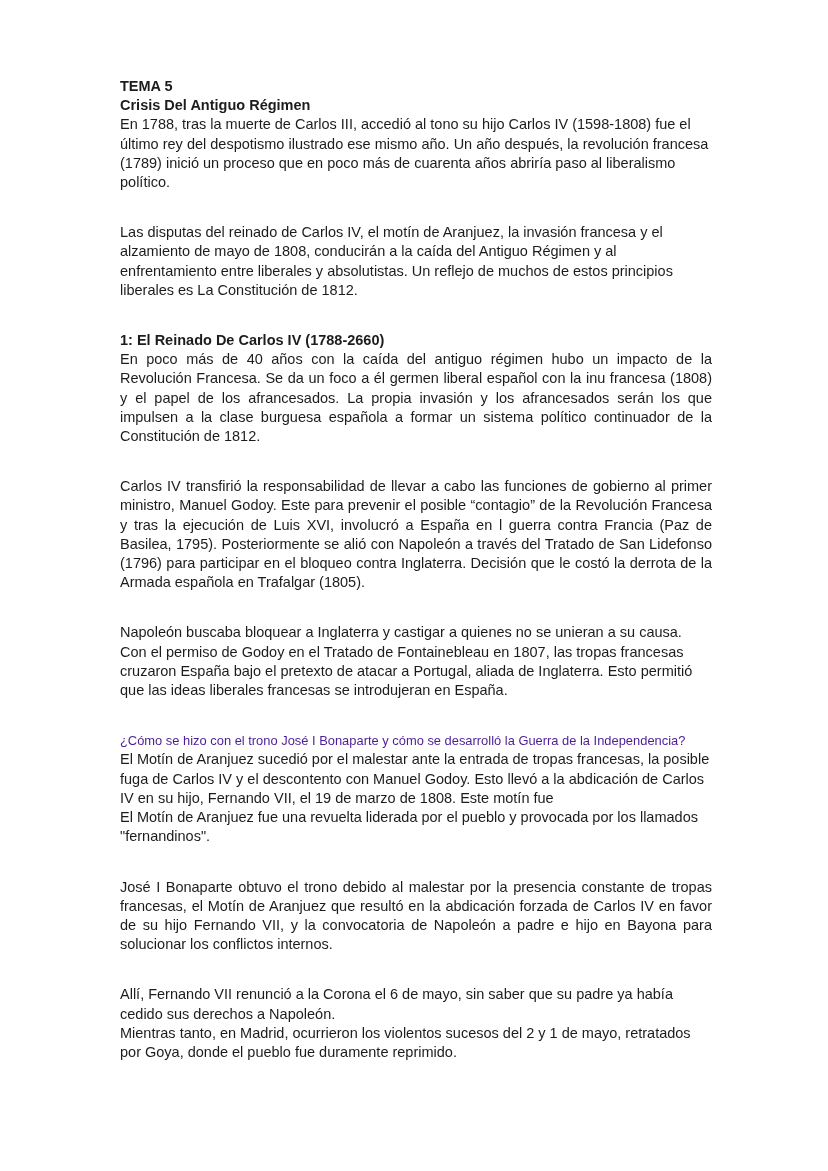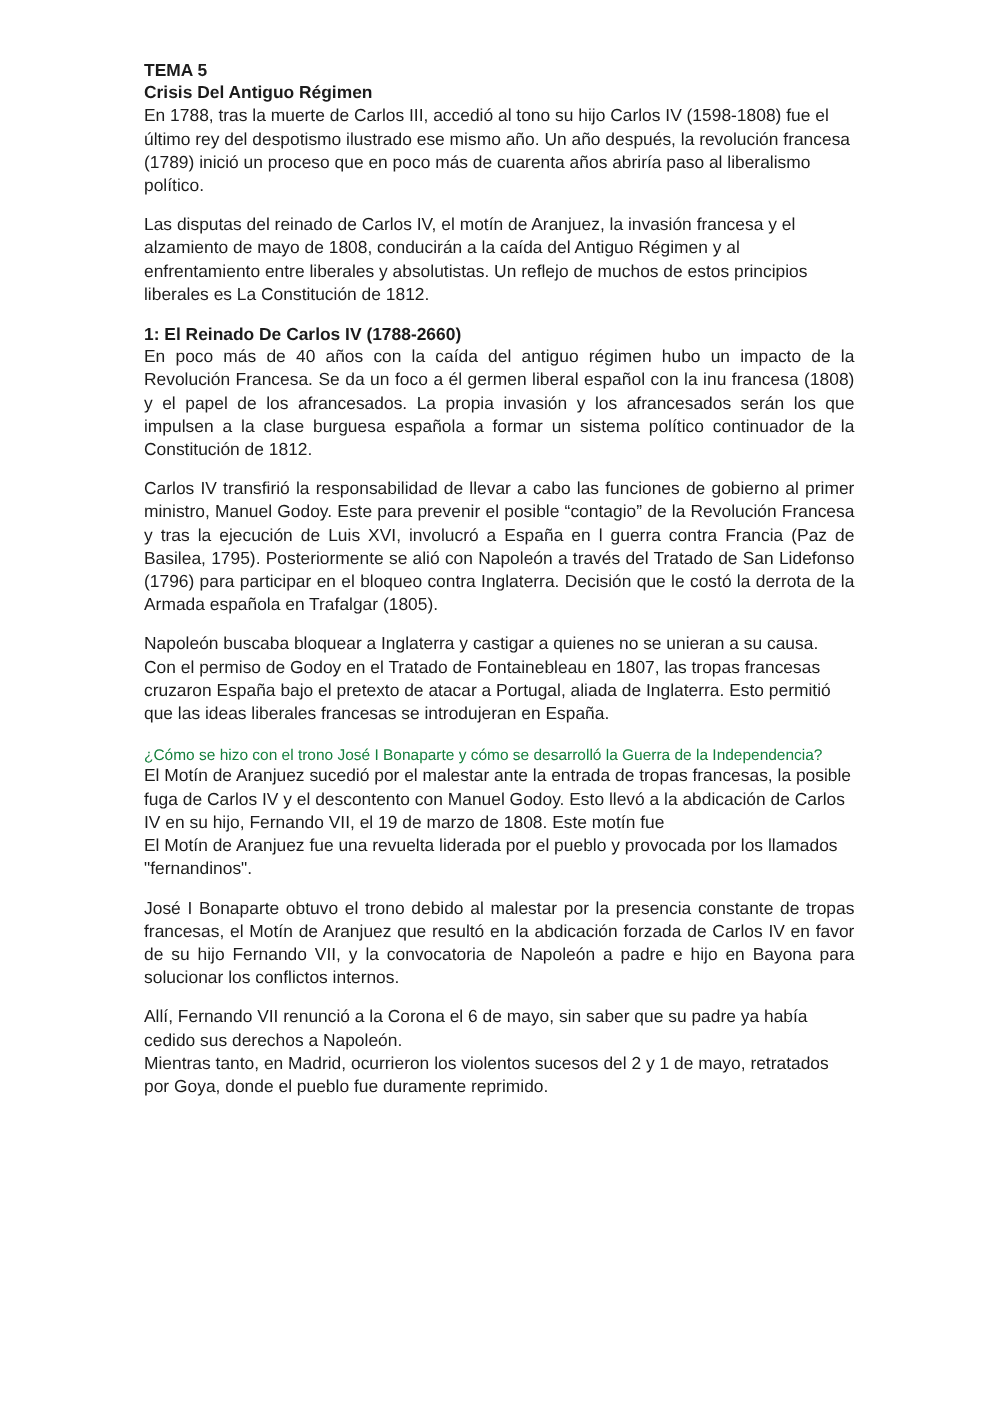--- a/index.html
+++ b/index.html
@@ -7,34 +7,34 @@
   body {
     width: 828px;
     height: 1171px;
     background: #ffffff;
     overflow: hidden;
   }
   .sheet {
     width: 828px;
     height: 1171px;
     background: #ffffff;
-    padding: 50px 116px 40px 120px;
+    padding: 77px 116px 40px 120px;
     font-family: "Liberation Sans", sans-serif;
     font-size: 14.5px;
     line-height: 19.2px;
     color: #1c1c1c;
     -webkit-font-smoothing: antialiased;
   }
   .ln { margin: 0; }
   .bold { font-weight: bold; }
-  .gap { margin-top: 14px; }
+  .gap { margin-top: 31px; }
   .just { text-align: justify; }
   .question {
     font-size: 12.9px;
-    color: #15803d;
+    color: #4c1d95;
   }
 </style>
 </head>
 <body>
 
 <div class="sheet">
   <p class="ln bold">TEMA 5</p>
   <p class="ln bold">Crisis Del Antiguo Régimen</p>
   <p class="ln">En 1788, tras la muerte de Carlos III, accedió al tono su hijo Carlos IV (1598-1808) fue el último rey del despotismo ilustrado ese mismo año. Un año después, la revolución francesa (1789) inició un proceso que en poco más de cuarenta años abriría paso al liberalismo político.</p>
   <p class="ln gap">Las disputas del reinado de Carlos IV, el motín de Aranjuez, la invasión francesa y el alzamiento de mayo de 1808, conducirán a la caída del Antiguo Régimen y al enfrentamiento entre liberales y absolutistas. Un reflejo de muchos de estos principios liberales es La Constitución de 1812.</p>

